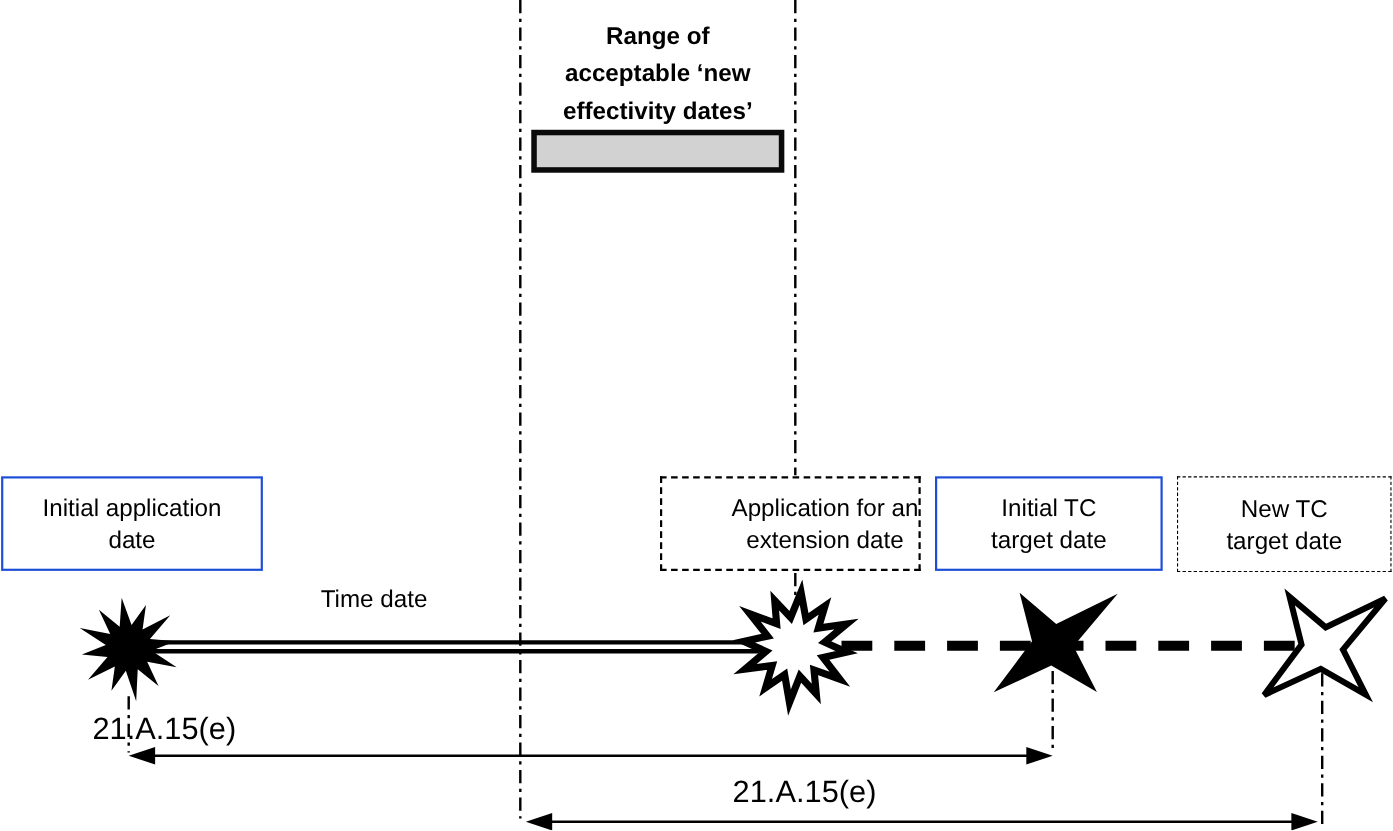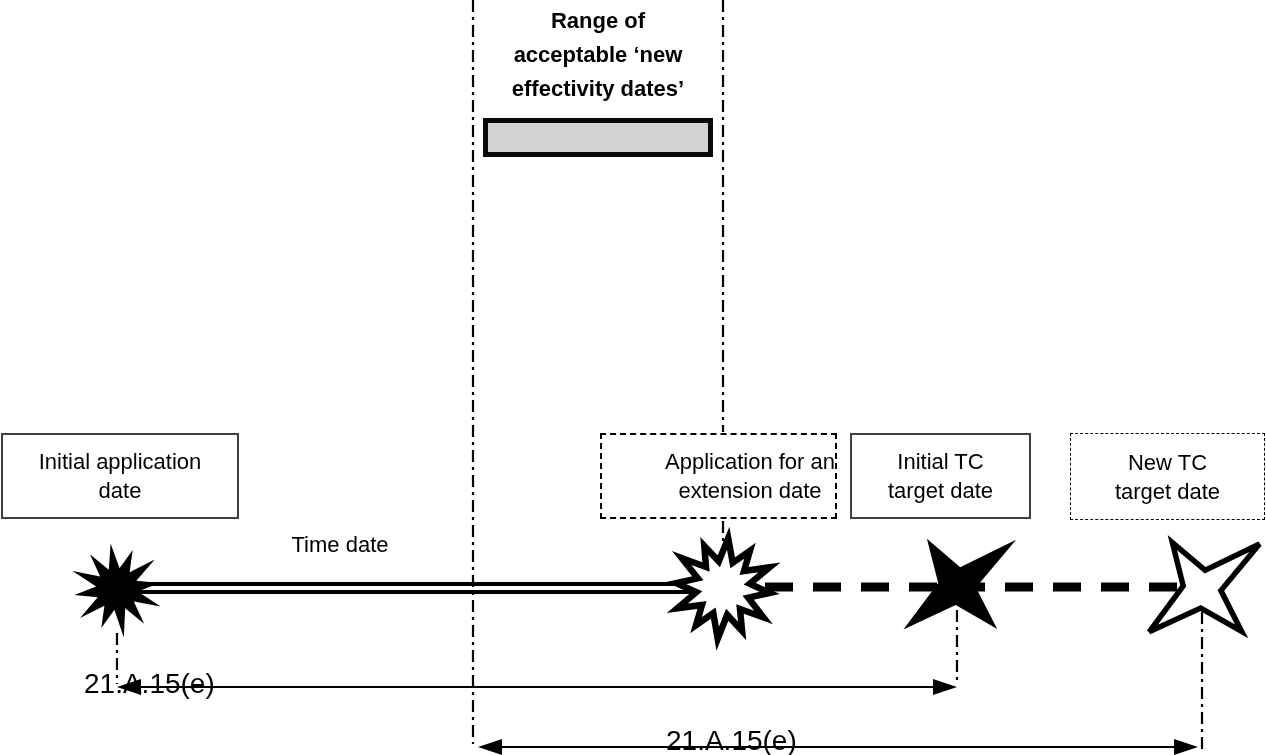--- a/index.html
+++ b/index.html
@@ -4,36 +4,36 @@
 <style>
   html,body{margin:0;padding:0;background:#fff;}
   .stage{position:relative;width:1266px;height:755px;background:#ffffff;overflow:hidden;
          font-family:"Liberation Sans","DejaVu Sans",sans-serif;color:#000;}
   svg.layer{position:absolute;left:0;top:0;width:1266px;height:755px;}
   .dd{stroke:#000;stroke-width:2.2;stroke-dasharray:12 5 3 5;fill:none;}
   .dbl{stroke:#000;stroke-width:4;fill:none;}
   .dashline{stroke:#000;stroke-width:9;stroke-dasharray:28 20;fill:none;}
   .arrowline{stroke:#000;stroke-width:2.2;fill:none;}
   .head{fill:#000;stroke:none;}
-  .title{position:absolute;left:448px;top:4px;width:300px;text-align:center;
+  .title{position:absolute;left:448px;top:16px;width:300px;text-align:center;
          font-size:22px;font-weight:bold;line-height:34px;white-space:pre-line;}
   .rangebar{position:absolute;left:483px;top:118px;width:230px;height:39px;
             box-sizing:border-box;background:#d2d2d2;border:5px solid #0a0a0a;}
   .box{position:absolute;top:433px;height:86px;box-sizing:border-box;background:#fff;
        display:flex;align-items:center;justify-content:center;text-align:center;
        font-size:22px;line-height:29px;white-space:pre-line;}
-  .b-solid{border:2px solid #404040;}
+  .b-solid{border:2px solid #1d4ed8;}
   .b-dash{border:2px dashed #000;justify-content:flex-end;}
   .b-dash-fine{border:1.5px dashed #000;}
   .box1{left:1px;width:238px;}
   .box2{left:600px;width:237px;}
-  .box3{left:850px;width:181px;}
+  .box3{left:850px;width:207px;}
   .box4{left:1070px;width:195px;height:87px;}
   .tlabel{position:absolute;left:270px;top:532px;width:140px;text-align:center;font-size:22px;}
-  .reg{position:absolute;font-size:28px;line-height:30px;margin-top:21px;}
+  .reg{position:absolute;font-size:28px;line-height:30px;}
   .reg1{left:84px;top:648px;}
   .reg2{left:666px;top:705px;}
 </style>
 </head>
 <body>
 
 <div class="stage">
 
   <svg class="layer" viewBox="0 0 1266 755">
 

